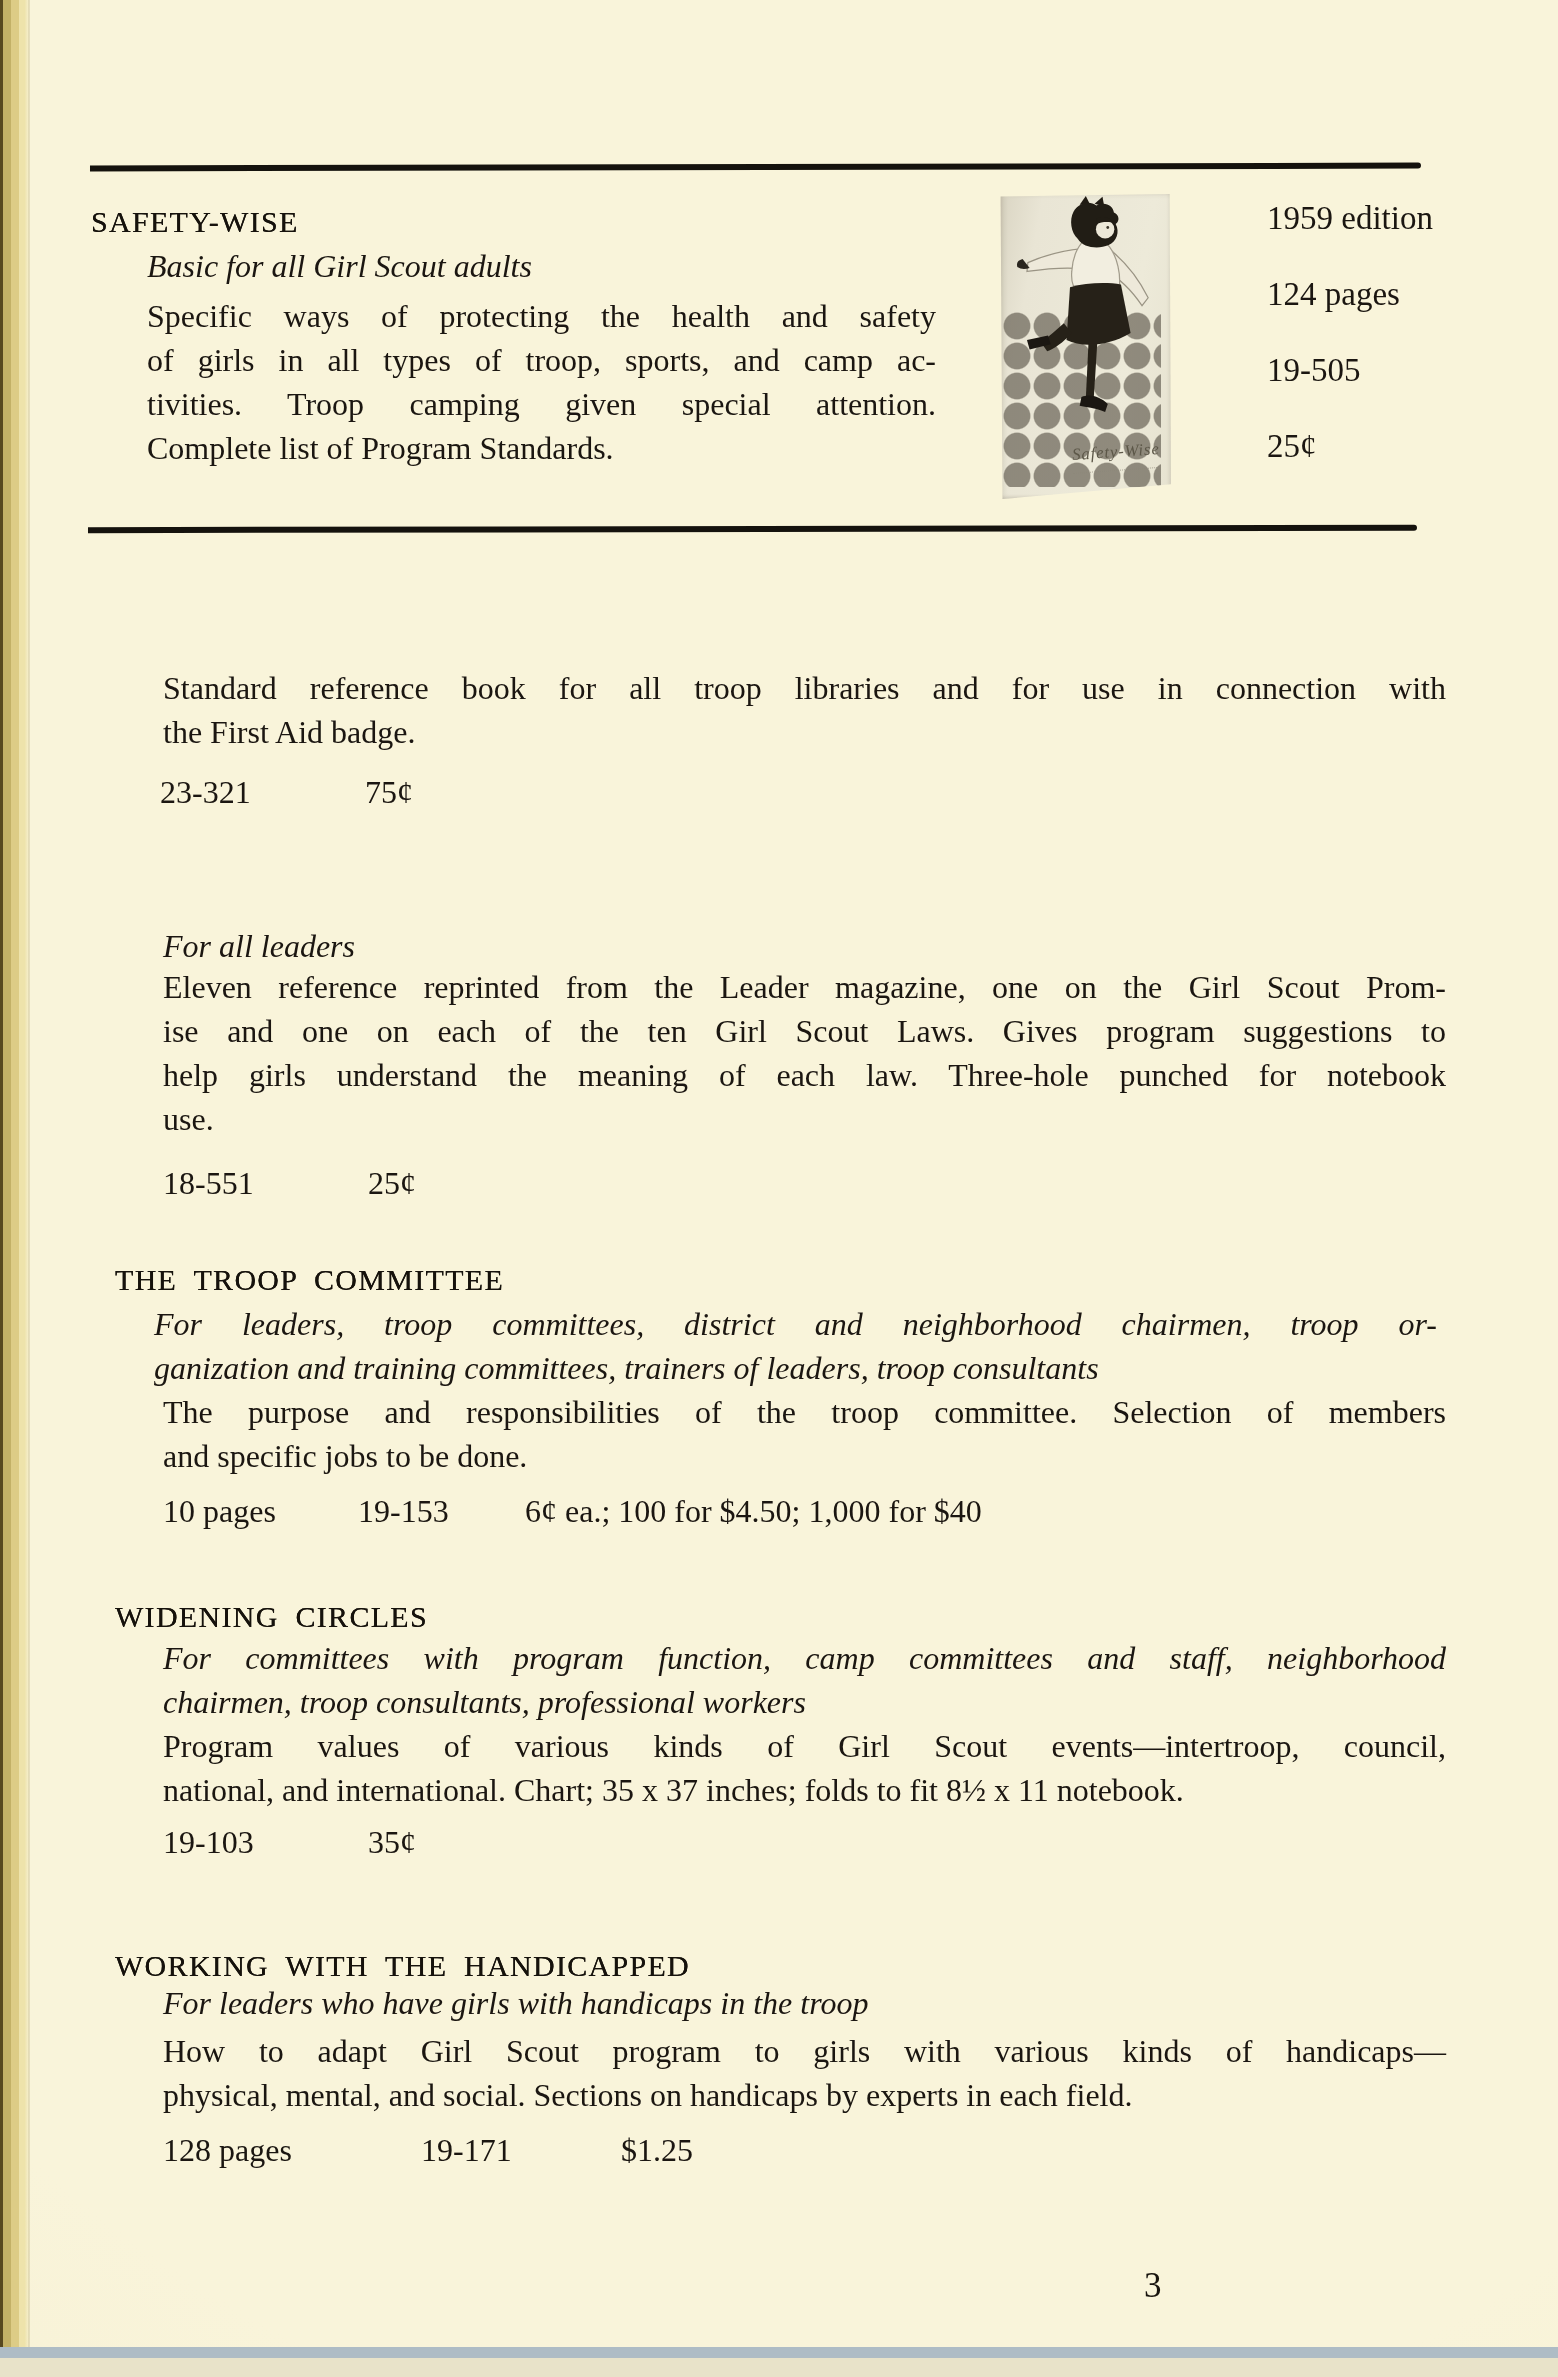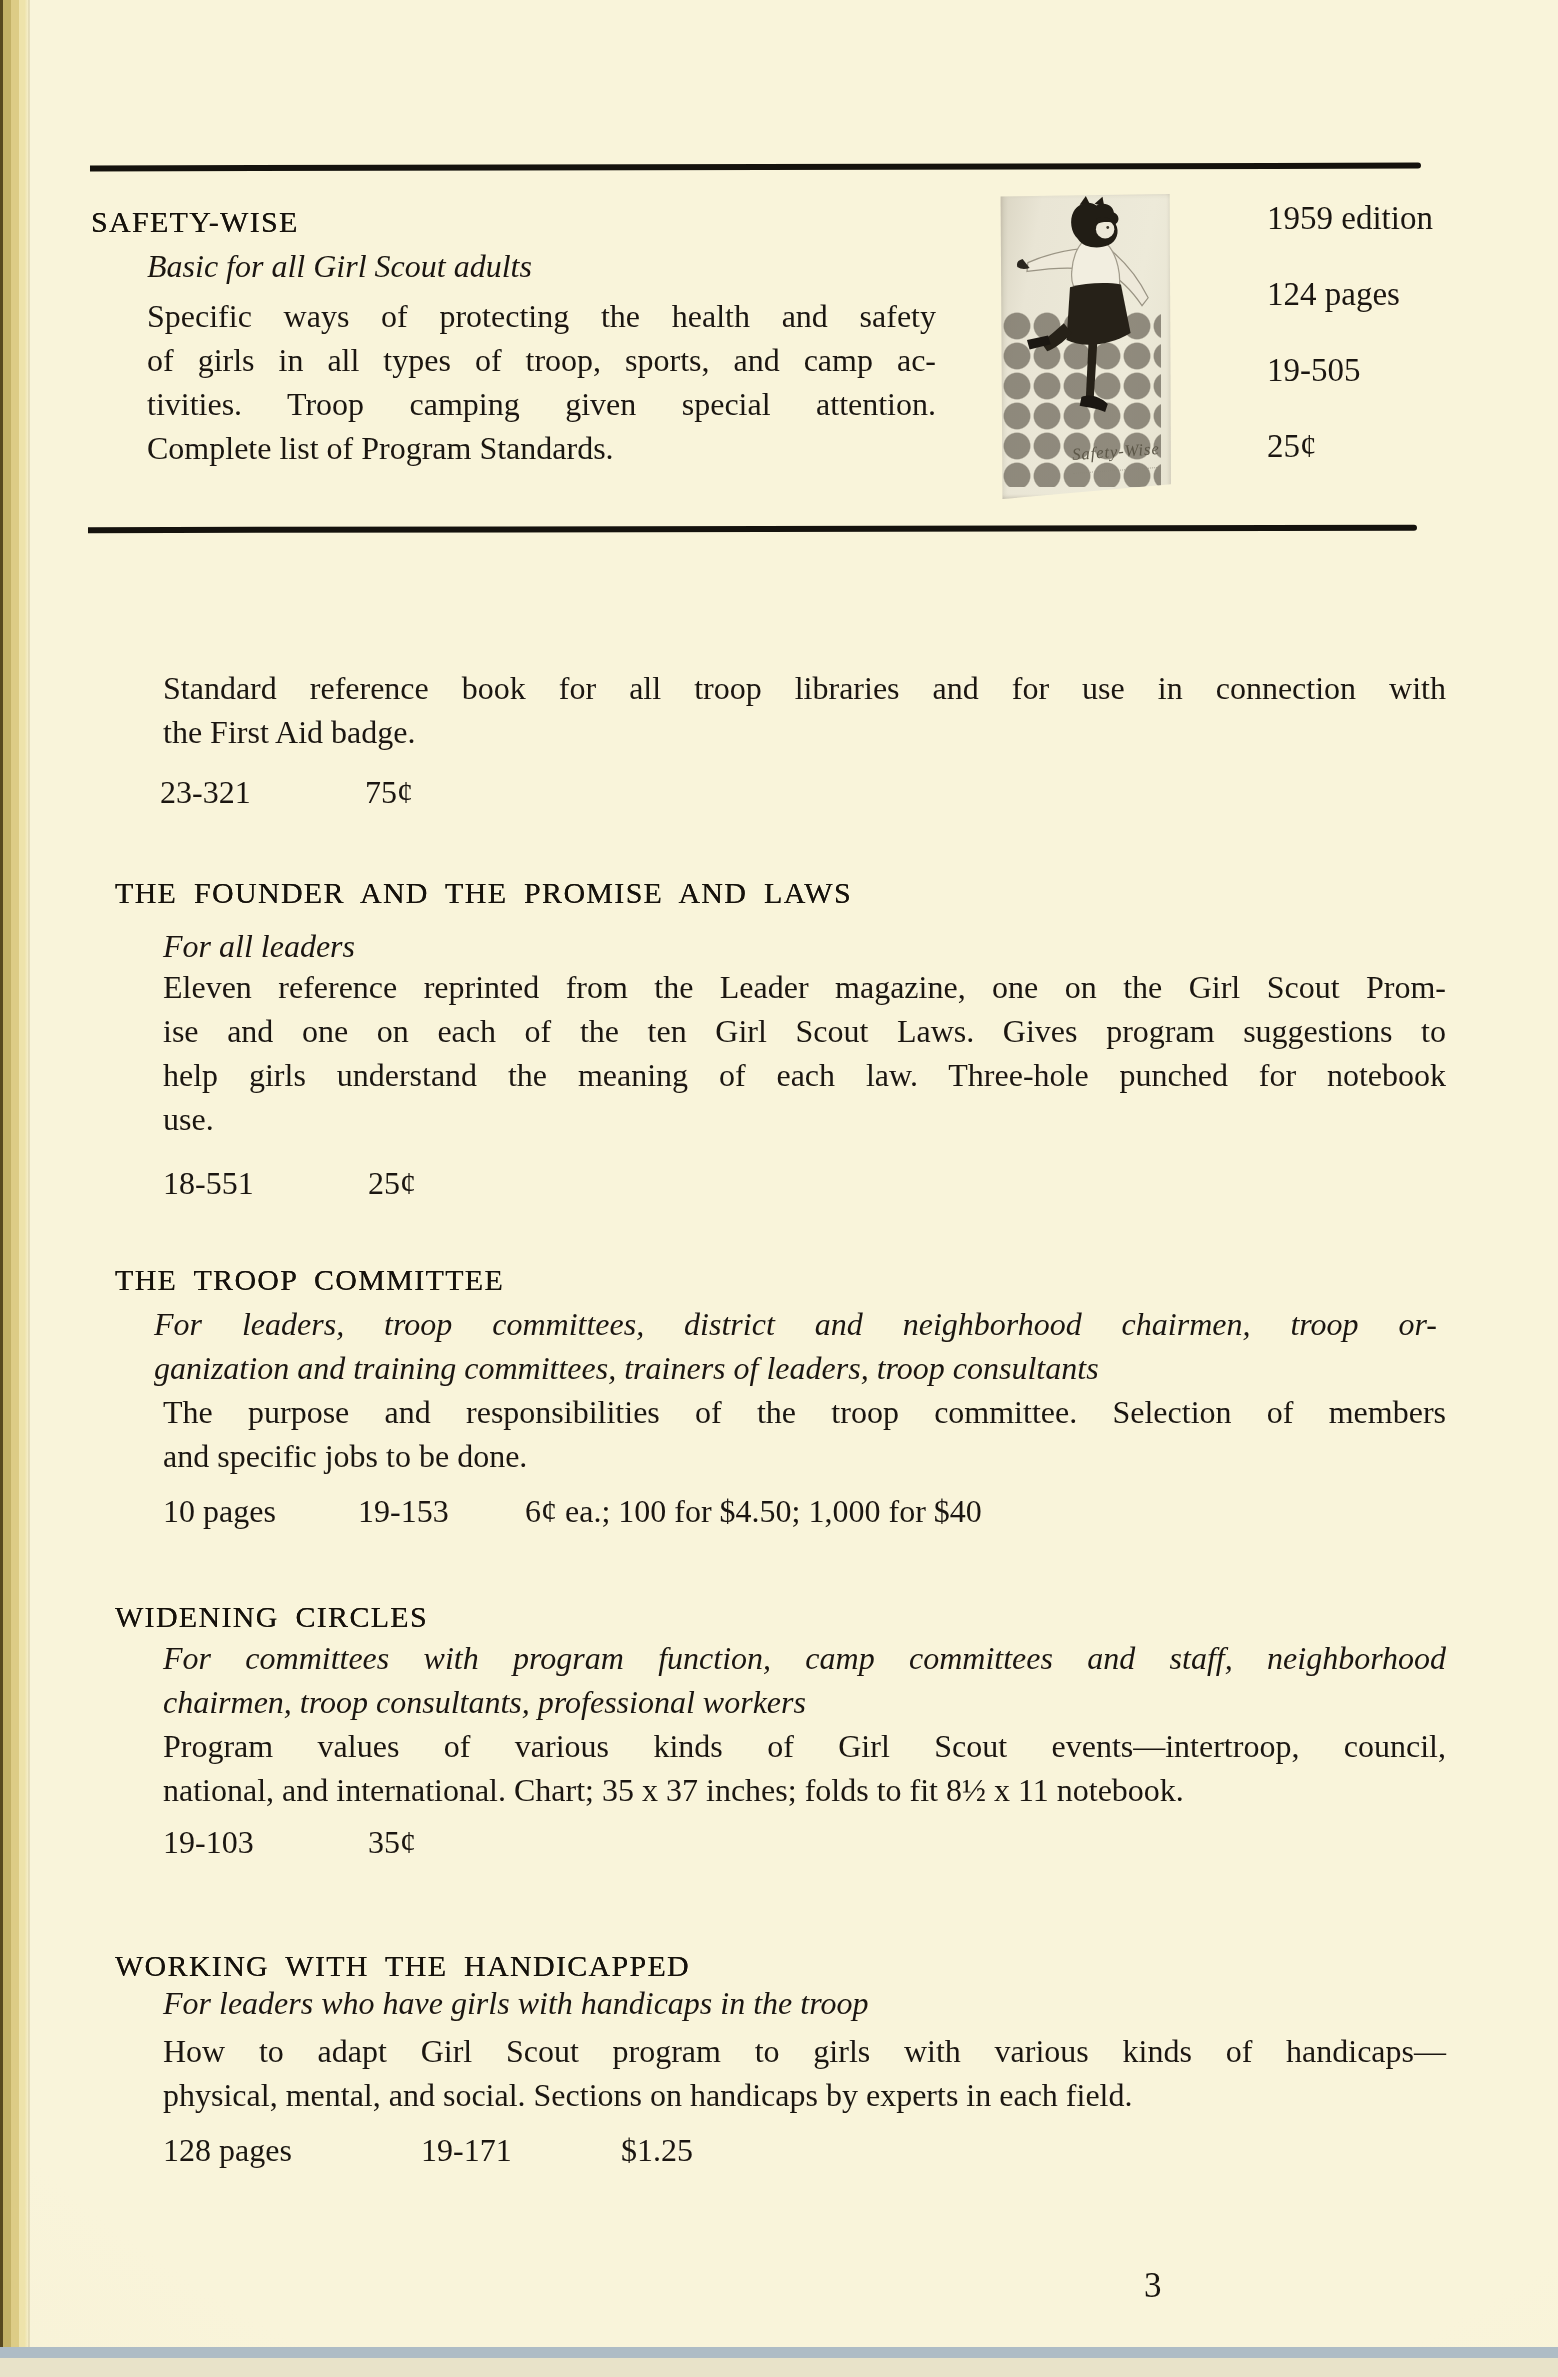--- a/index.html
+++ b/index.html
@@ -136,21 +136,20 @@
       <div class="ln">19-505</div>
       <div class="ln">25¢</div>
     </div>
 
   <div class="body jst s2-body">
       <div class="ln">Standard reference book for all troop libraries and for use in connection with</div>
       <div class="ln">the First Aid badge.</div>
     </div>
   <div class="price s2-price"><span class="pcell c0">23-321</span><span class="pcell c1">75¢</span></div>
 
-  <div class="h1 sec-title-s3">THE FOUNDER AND THE PROMISE AND LAWS</div>
   <div class="body it s3-sub">
       <div class="ln">For all leaders</div>
     </div>
   <div class="body jst s3-body">
       <div class="ln"><span>Eleven reference reprinted from the </span><span style="">Leader</span><span> magazine, one on the Girl Scout Prom-</span></div>
       <div class="ln">ise and one on each of the ten Girl Scout Laws. Gives program suggestions to</div>
       <div class="ln">help girls understand the meaning of each law. Three-hole punched for notebook</div>
       <div class="ln">use.</div>
     </div>
   <div class="price s3-price"><span class="pcell c0">18-551</span><span class="pcell c1">25¢</span></div>

